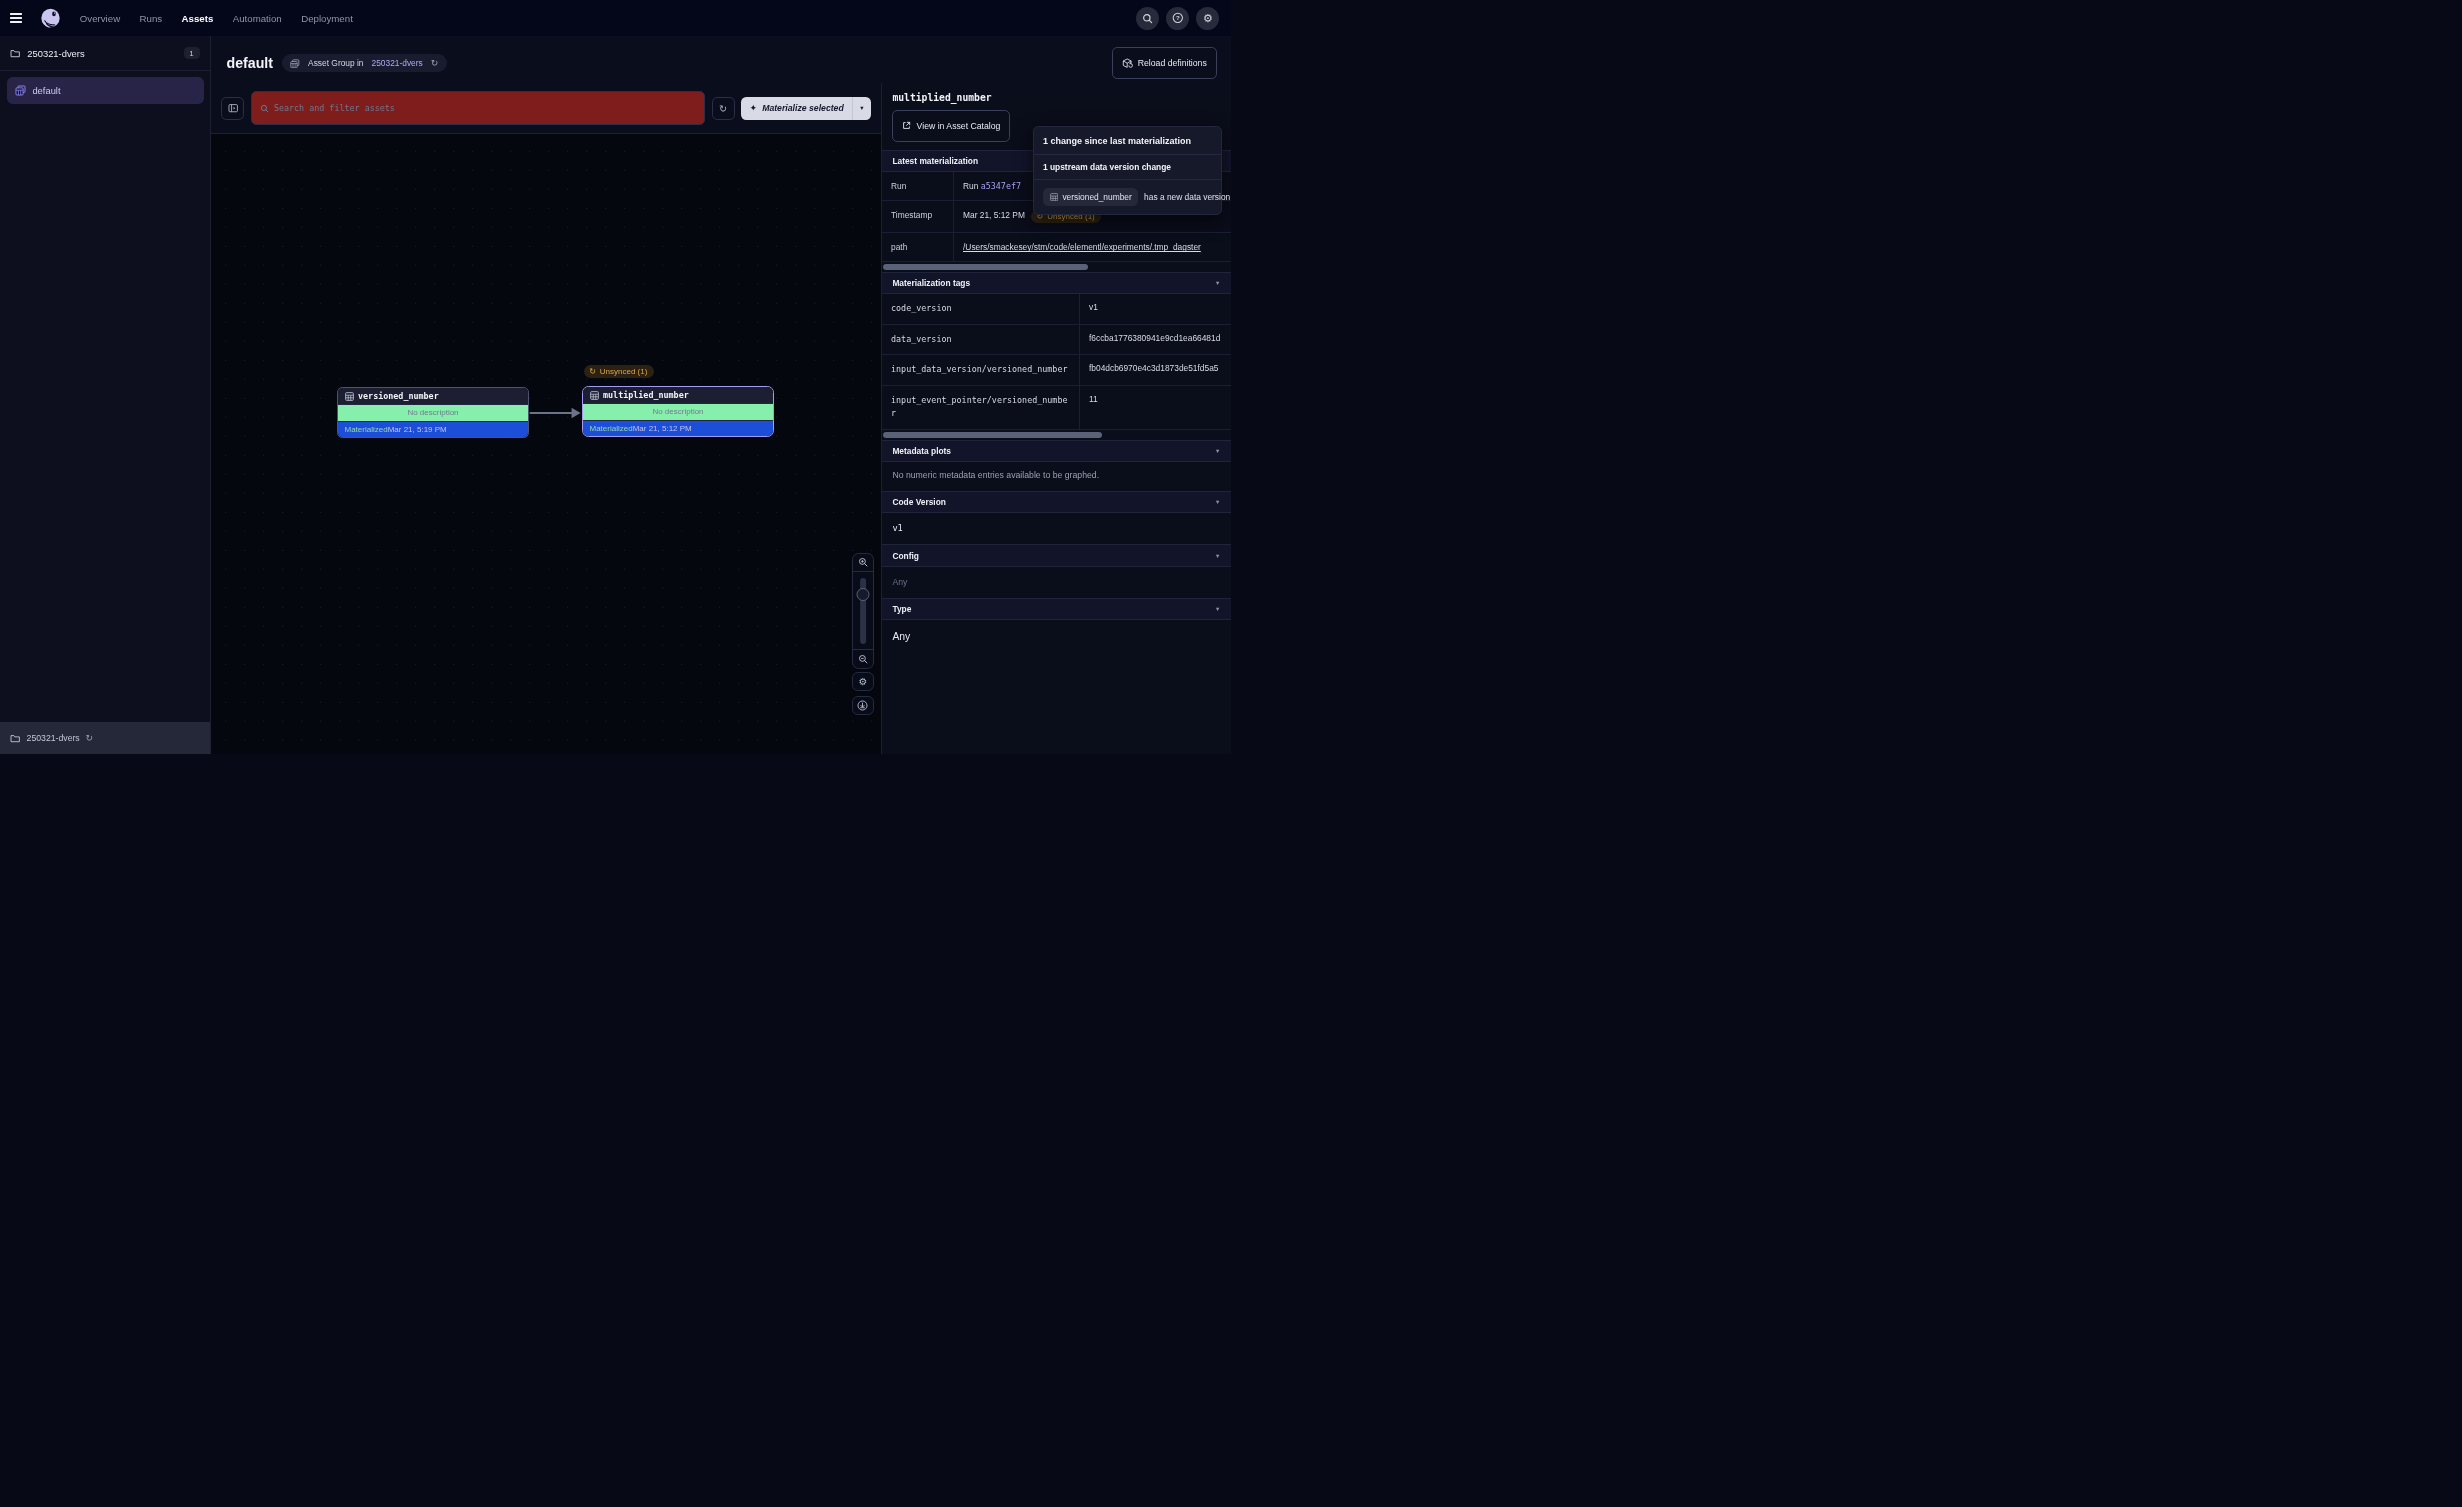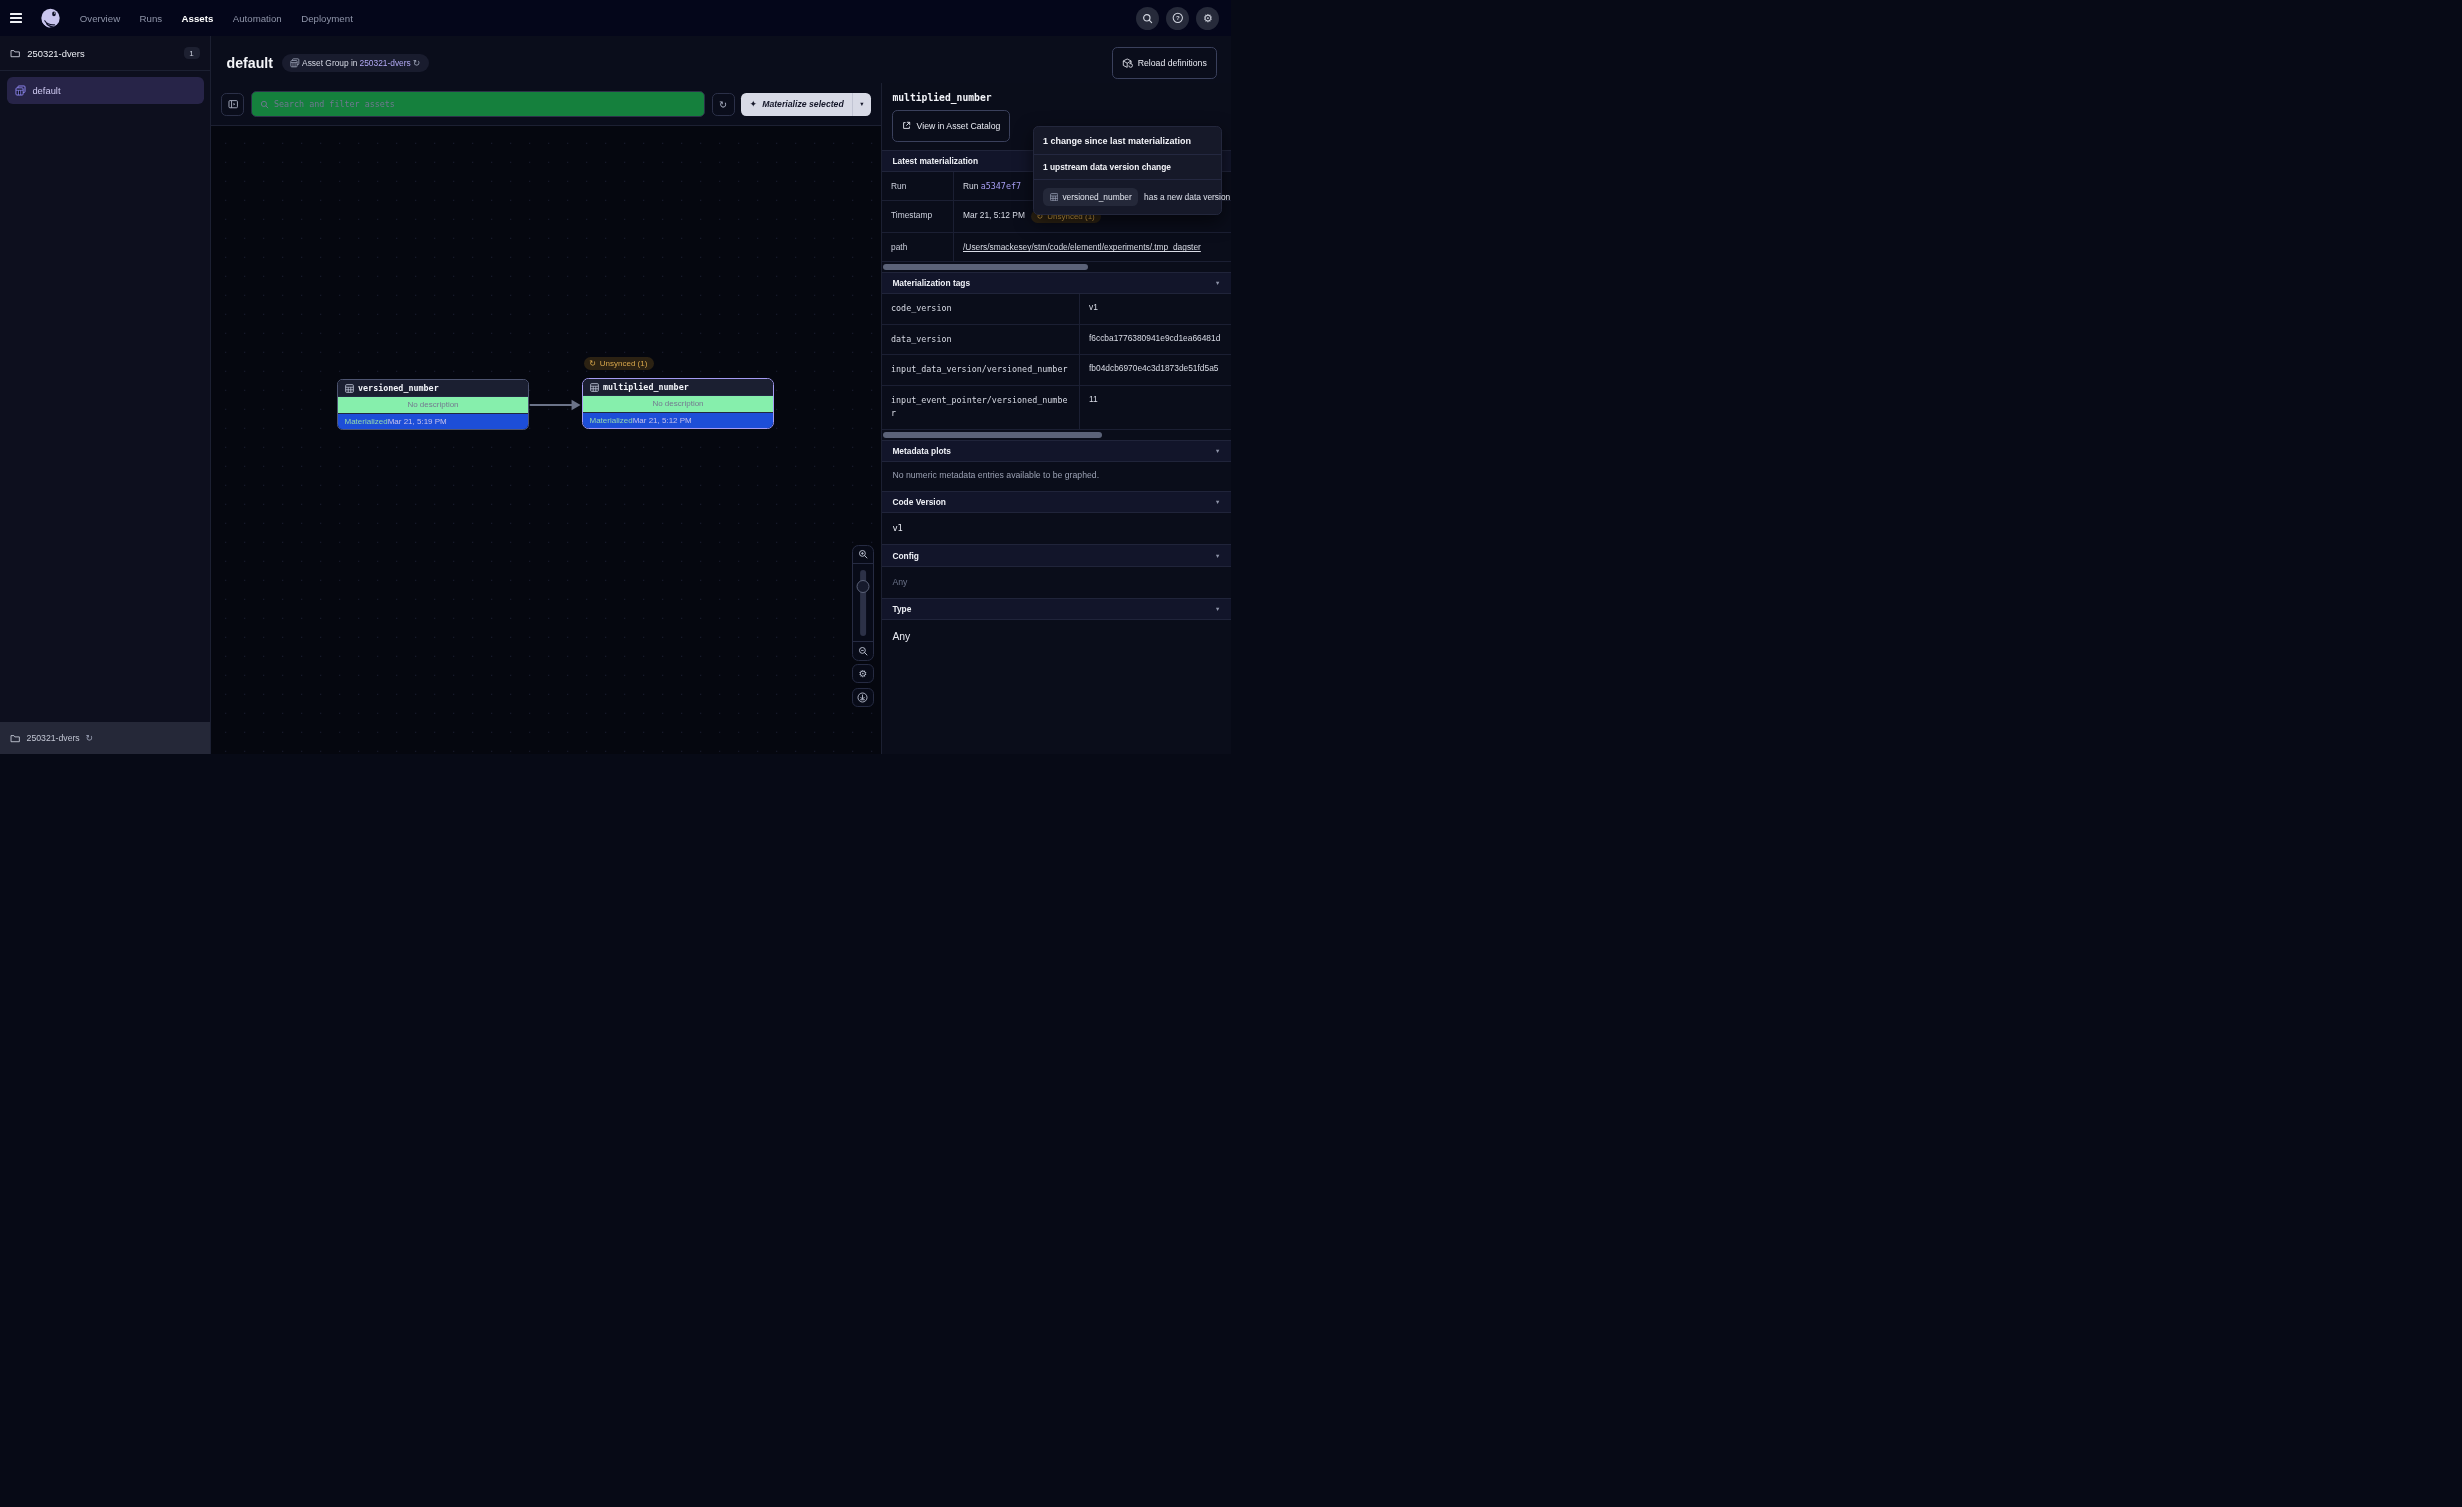--- a/index.html
+++ b/index.html
@@ -46,40 +46,40 @@
   .sb-item-label { font-size: 9.4px; color: #cfcaf2; }
   .sb-spacer { flex: 1; }
   .sb-footer { height: 32px; flex: 0 0 32px; background: #252838; display: flex; align-items: center; gap: 5.8px; padding: 0 10.4px; cursor: pointer; }
   .sb-footer-label { font-size: 8.7px; color: #c3c7d4; }
   .glyph-refresh { color: #9aa0b4; font-size: 9px; }
 
   
   .main-col { flex: 1; display: flex; flex-direction: column; min-width: 0; background: #0a0d1b; }
   .page-header { display: flex; align-items: center; padding: 11px 14.2px 3.9px 15.5px; }
   .page-title { font-size: 14.2px; font-weight: 700; color: #f4f5f9; margin-right: 9px; }
-  .group-pill { display: flex; align-items: flex-start; gap: 2px; background: #191c2e; border-radius: 10.4px; padding: 3.9px 8.4px; font-size: 8.4px; color: #d4d7e3; }
+  .group-pill { display: flex; align-items: flex-end; gap: 8px; background: #191c2e; border-radius: 10.4px; padding: 3.9px 8.4px; font-size: 8.4px; color: #d4d7e3; }
   .group-pill .link { color: #b2a9f4; cursor: pointer; }
   .ph-spacer { flex: 1; }
   .btn-outline {
     display: inline-flex; align-items: center; gap: 5.2px; border: 0.6px solid #3a405c; border-radius: 5.2px;
     padding: 10px 9px; font-size: 8.7px; color: #e8eaf2; background: transparent; cursor: pointer; white-space: nowrap;
   }
   .tabs-row { display: flex; align-items: flex-end; padding: 0 15.5px; border-bottom: 0.6px solid #1c2032; height: 28.5px; flex: 0 0 28.5px; }
   .tab { font-size: 9.7px; color: #8d93a7; padding: 0 1.3px 7.8px 1.3px; margin-right: 17px; cursor: pointer; border-bottom: 1.9px solid transparent; }
   .tab.active { color: #ffffff; font-weight: 700; border-bottom-color: #ffffff; }
   .tabs-spacer { flex: 1; }
   .lineage-link { display: flex; align-items: center; gap: 5.2px; color: #b2a9f4; font-size: 8.7px; padding-bottom: 7.8px; cursor: pointer; }
 
   .content-row { flex: 1; display: flex; min-height: 0; }
 
   
   .graph-col { flex: 1; display: flex; flex-direction: column; min-width: 0; border-right: 0.6px solid #1c2032; }
   .toolbar { display: flex; align-items: center; gap: 6.5px; padding: 7.8px 10.4px; border-bottom: 0.6px solid #1c2032; }
   .tool-btn { width: 23px; height: 23px; flex: 0 0 23px; border: 0.6px solid #2b3048; border-radius: 5.2px; background: transparent; display: flex; align-items: center; justify-content: center; color: #aeb4c6; cursor: pointer; font-size: 9.7px; }
-  .search-box { flex: 1; height: 26px; border: 0.6px solid #2b3048; border-radius: 5.2px; background: #15803d; display: flex; align-items: center; gap: 5.2px; padding: 0 7.8px; }
+  .search-box { flex: 1; height: 34px; border: 0.6px solid #2b3048; border-radius: 5.2px; background: #7f1d1d; display: flex; align-items: center; gap: 5.2px; padding: 0 7.8px; }
   .search-box input {
     flex: 1; background: transparent; border: none; outline: none; color: #cfd3e0;
     font-family: "DejaVu Sans Mono", "Liberation Mono", monospace; font-size: 8.4px;
   }
   .search-box input::placeholder { color: #6f7890; }
   .materialize-btn { height: 23px; background: #d8dae6; border-radius: 5.2px; display: flex; align-items: stretch; cursor: pointer; overflow: hidden; }
   .mat-main { display: flex; align-items: center; gap: 5.2px; padding: 0 8.4px; }
   .mat-sparkle { color: #15172a; font-size: 9px; }
   .mat-label { font-size: 8.7px; font-weight: 600; color: #15172a; white-space: nowrap; font-style: italic; }
   .mat-caret { display: flex; align-items: center; padding: 0 7.1px; border-left: 0.6px solid #c2c5d4; color: #15172a; font-size: 6.5px; }

